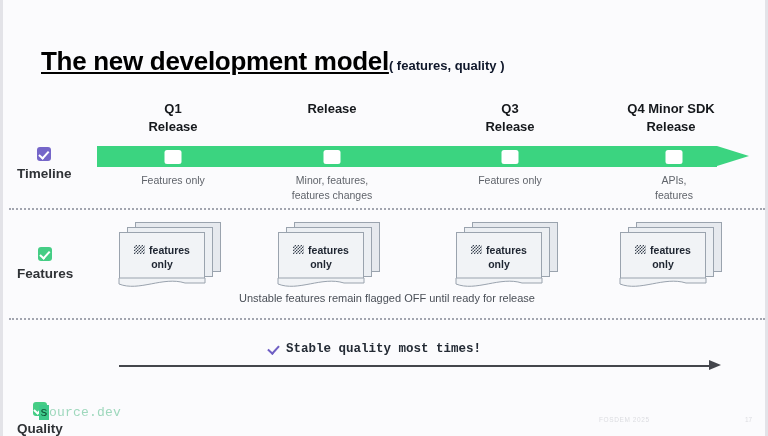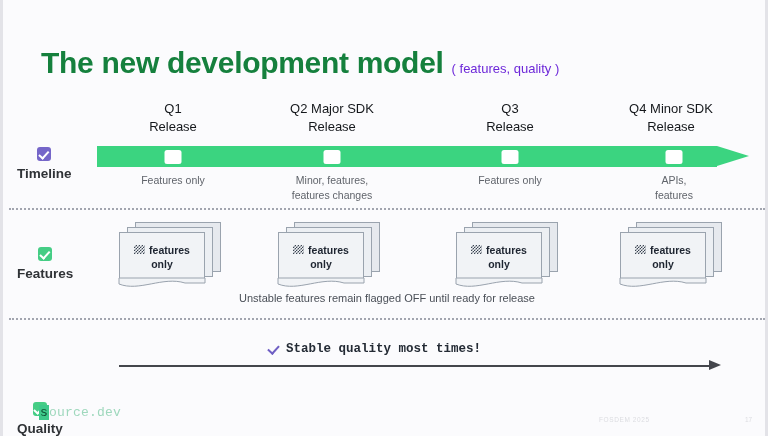--- a/index.html
+++ b/index.html
@@ -24,30 +24,30 @@
   
   #title-row {
     position: absolute;
     left: 38px;
     top: 46px;
     display: flex;
     align-items: baseline;
     white-space: nowrap;
   }
   #title-main {
-    font-size: 30px;
-    font-weight: bold;
-    color: #15803d;
+    font-size: 26px;
+    font-weight: bold;
+    color: #000000;
     letter-spacing: -0.3px;
+    text-decoration: underline;
   }
   #title-sub {
     font-size: 13px;
-    font-weight: normal;
-    color: #6d28d9;
-    margin-left: 8px;
+    font-weight: bold;
+    color: #0f172a;
   }
 
   
   .sec-label {
     position: absolute;
     display: flex;
     align-items: center;
     gap: 5px;
     flex-direction: column;
   }
@@ -111,21 +111,21 @@
     background: #ffffff;
     border-radius: 2.5px;
     transform: translateX(-50%);
   }
   .tl-head {
     position: absolute;
     top: 0px;
     transform: translateX(-50%);
     text-align: center;
     font-size: 13px;
-    font-weight: normal;
+    font-weight: bold;
     color: #15181c;
     line-height: 1.35;
     white-space: nowrap;
   }
   .tl-note {
     position: absolute;
     top: 73px;
     transform: translateX(-50%);
     text-align: center;
     font-size: 10.5px;
@@ -320,21 +320,20 @@
     <span id="title-sub">( features, quality )</span>
   </div>
 
   <div id="timeline-band">
 
     <div class="tl-head" style="left:170px">
       <div>Q1</div>
       <div>Release</div>
     </div>
     <div class="tl-head" style="left:329px">
-      <div>Q2 Major SDK</div>
       <div>Release</div>
     </div>
     <div class="tl-head" style="left:507px">
       <div>Q3</div>
       <div>Release</div>
     </div>
     <div class="tl-head" style="left:668px">
       <div>Q4 Minor SDK</div>
       <div>Release</div>
     </div>

